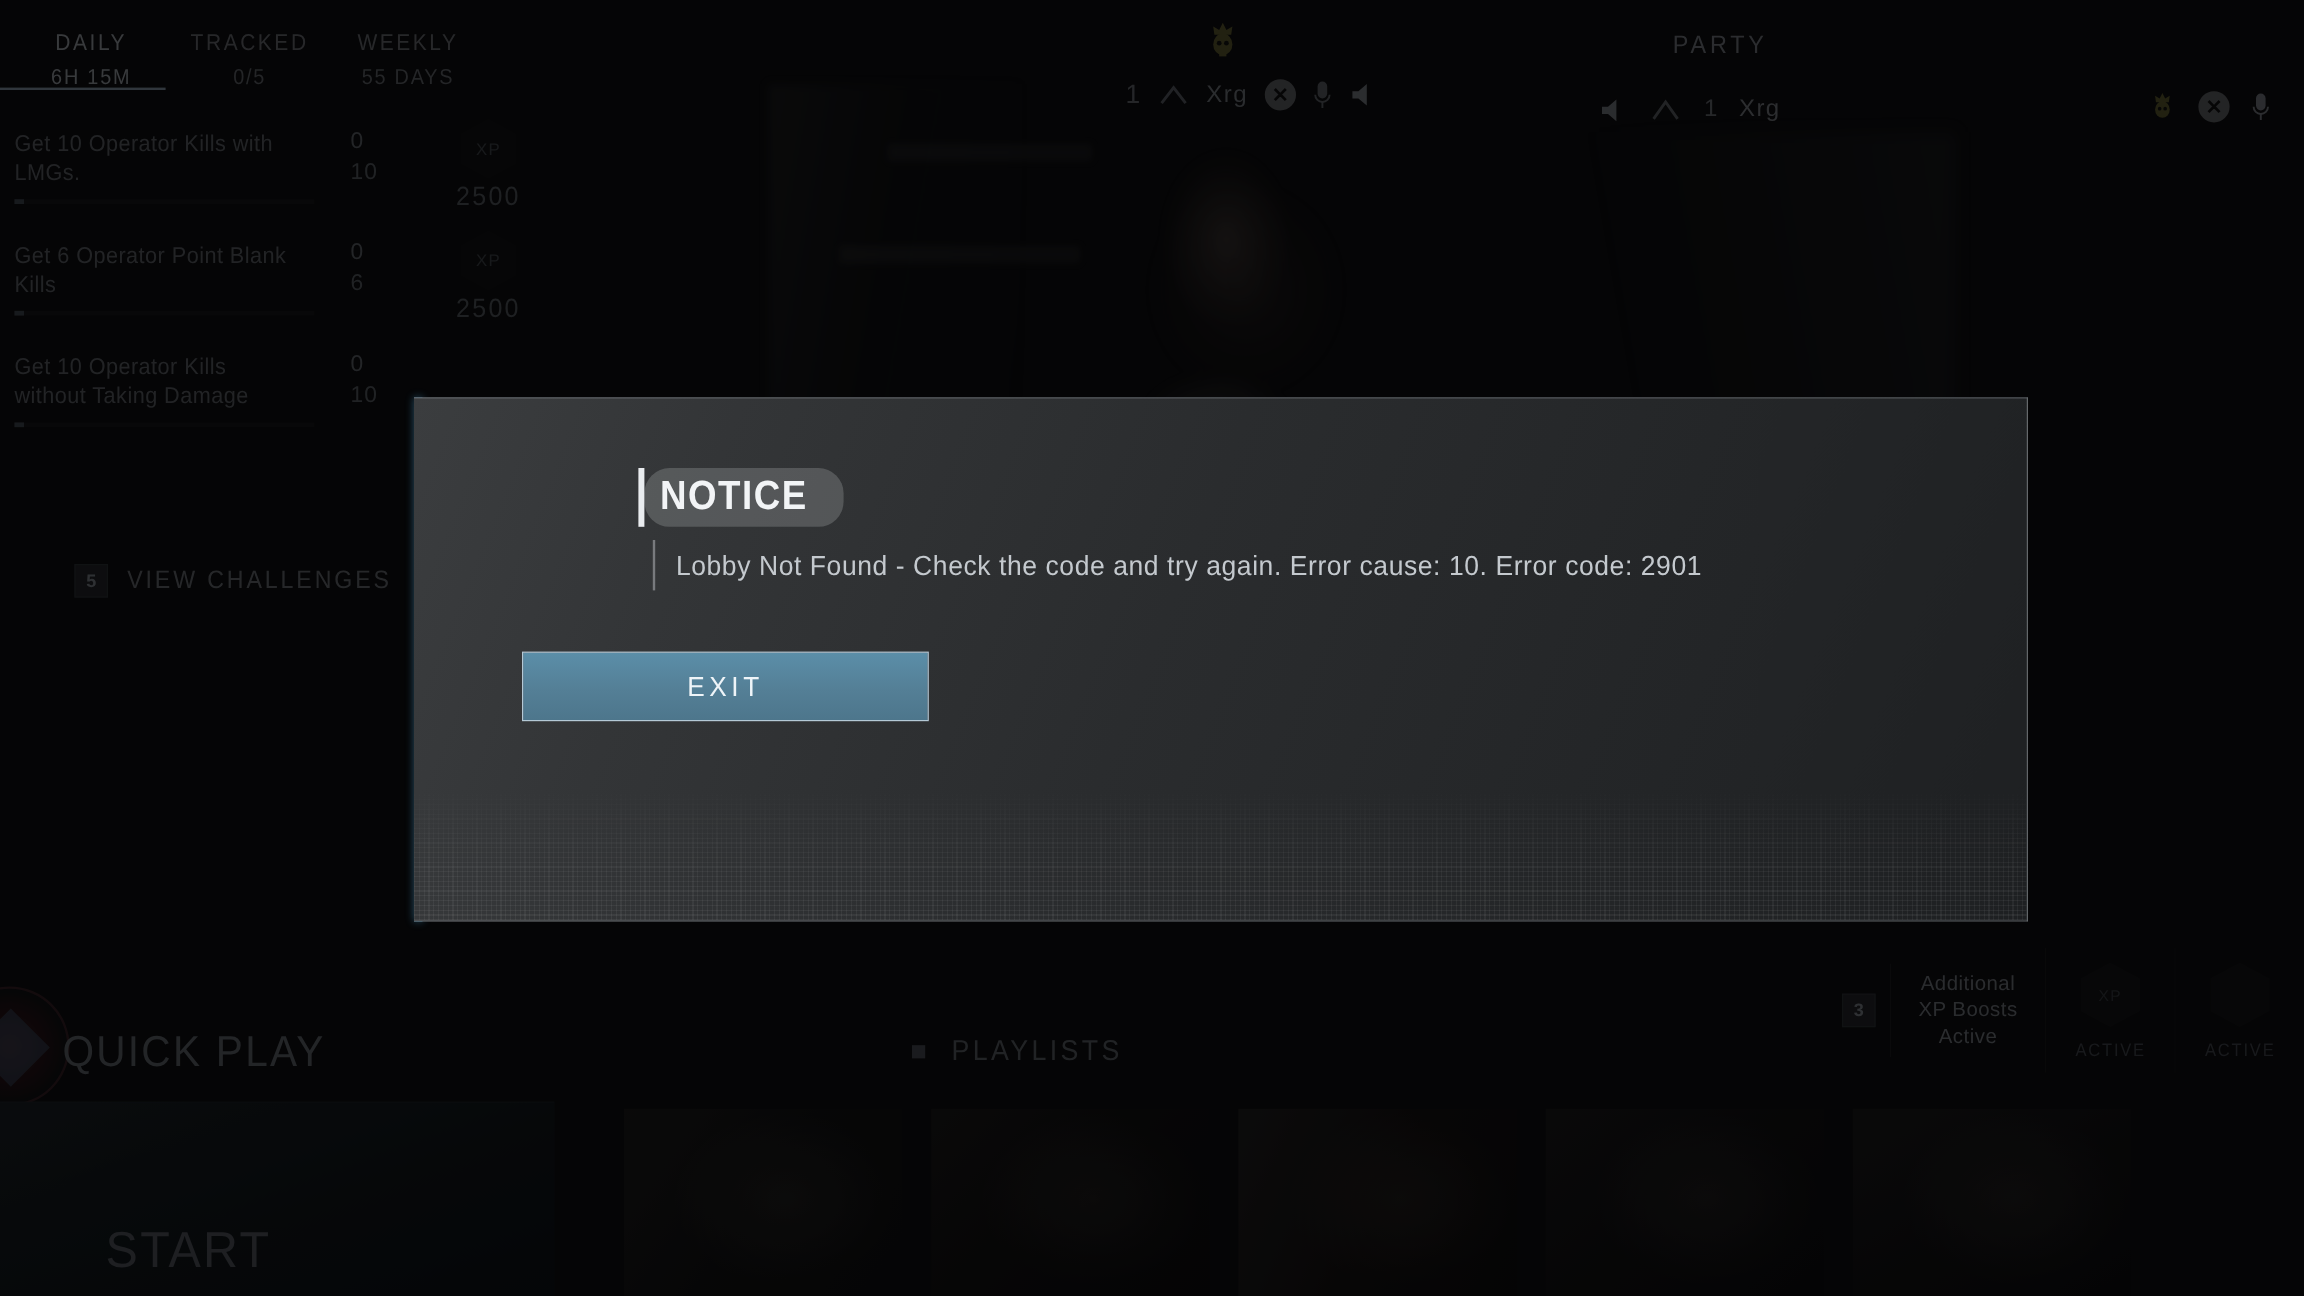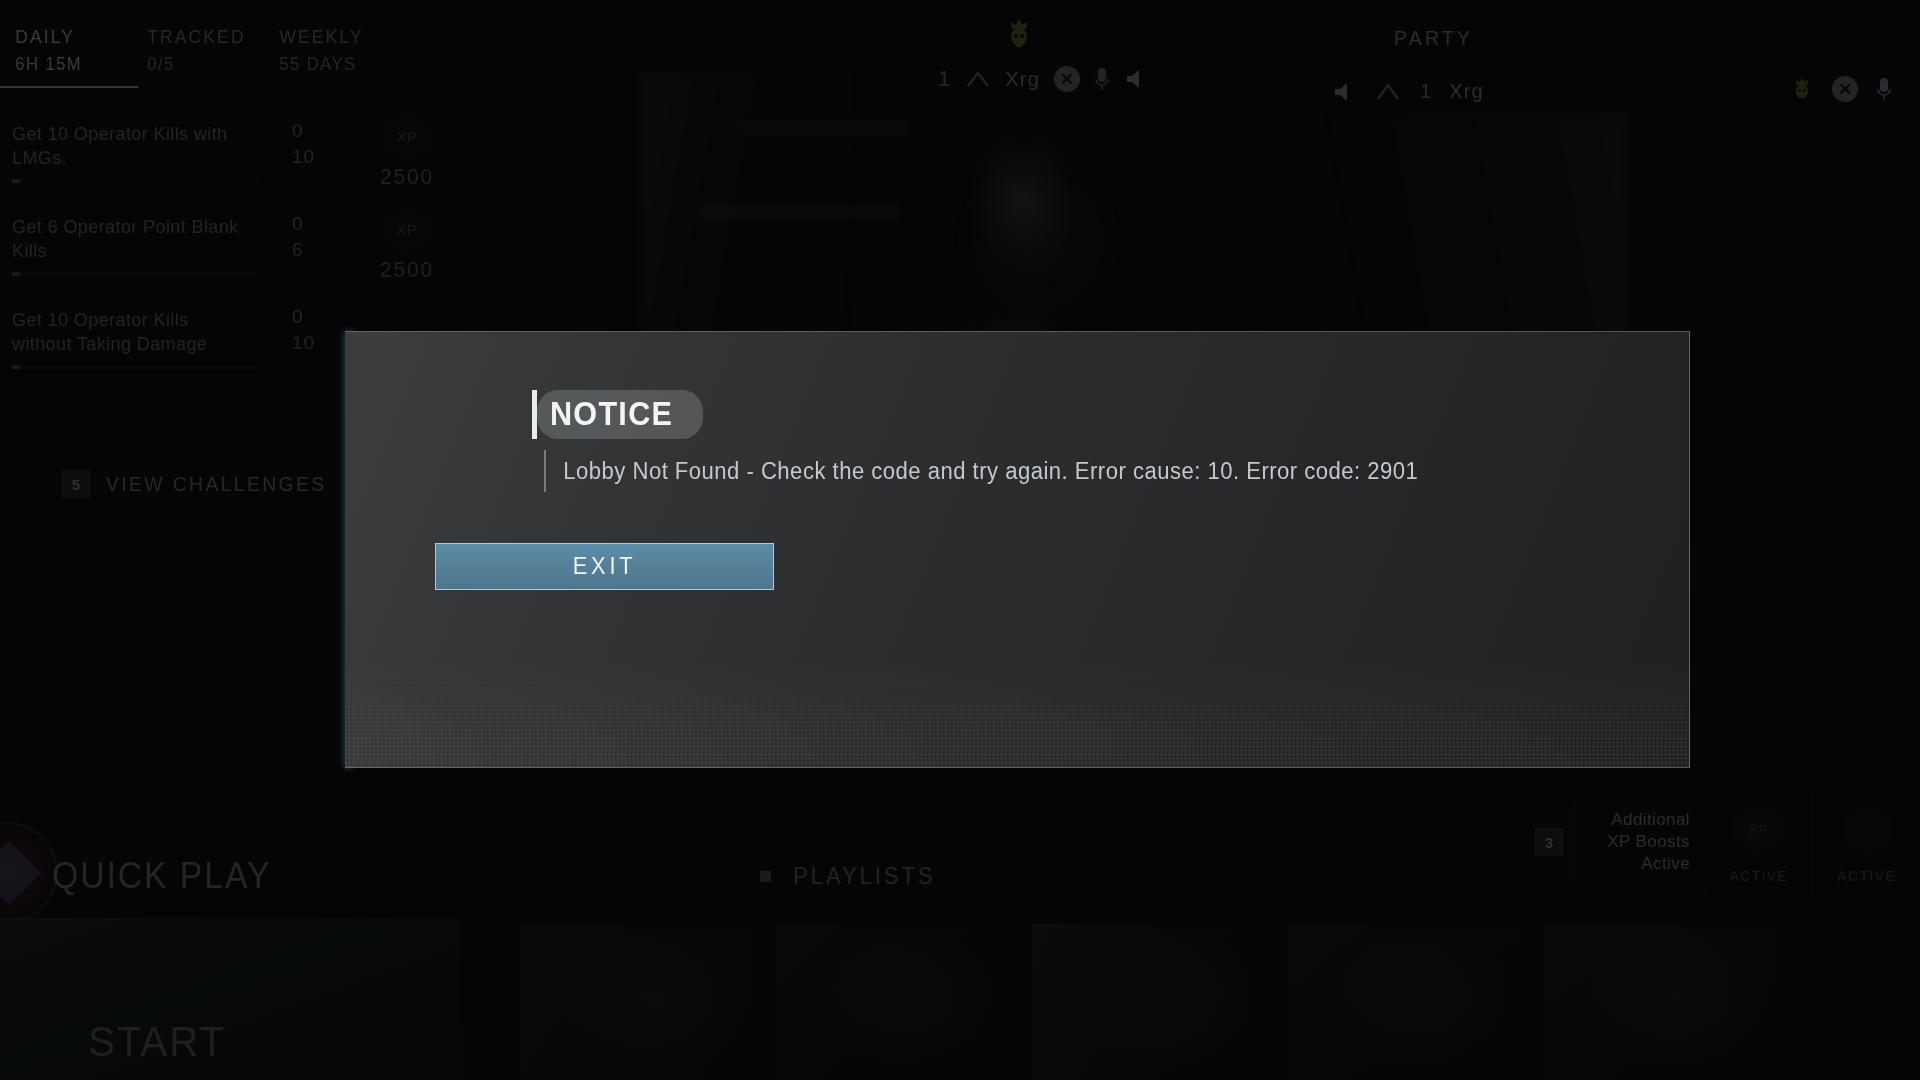--- a/index.html
+++ b/index.html
@@ -36,21 +36,21 @@
     position:absolute; left:740px; top:120px; width:170px; height:14px;
     background:rgba(150,152,158,.12); filter:blur(3px);
   }
   .bg-shelf2 { top:205px; left:700px; width:200px; }
   .bg-veil { position:absolute; inset:0; background:rgba(6,6,7,.58); }
 
   
   .chal-panel { position:absolute; left:0; top:0; width:455px; height:560px; }
 
   .chal-tabs { display:flex; padding:26px 0 0 10px; }
-  .chal-tab { width:132px; text-align:left; padding-bottom:13px; position:relative; }
+  .chal-tab { width:132px; text-align:center; position:relative; }
   .chal-tab .t-name {
     font-size:19px; letter-spacing:2.3px; color:#7e8287; font-weight:400;
     font-stretch:condensed; transform:scaleX(.92); transform-origin:center;
   }
   .chal-tab .t-sub {
     font-size:18px; letter-spacing:1.6px; color:#75797e; margin-top:6px;
     transform:scaleX(.92);
   }
   .chal-tab.active .t-name, .chal-tab.active .t-sub { color:#b9bfc5; }
   .chal-tab.active::after {
@@ -174,21 +174,21 @@
   .tile::after {
     content:""; position:absolute; inset:0;
     background:radial-gradient(ellipse 56% 64% at 58% 48%, rgba(150,140,128,.12) 0%, rgba(0,0,0,0) 72%);
   }
 
   
   .boosts { position:absolute; right:0; top:790px; height:104px; display:flex; align-items:center; }
   .boost-key { width:52px; display:flex; justify-content:center; }
   .boost-sep { width:1px; height:78px; background:rgba(255,255,255,.07); }
   .boost-text {
-    width:128px; padding:0 14px; text-align:right;
+    width:128px; padding:0 14px; text-align:center;
     font-size:17px; line-height:22px; color:#8b9097; letter-spacing:.4px;
   }
   .boost-tile {
     width:108px; height:104px; position:relative;
     display:flex; flex-direction:column; align-items:center; justify-content:flex-end;
     padding-bottom:10px; border-left:1px solid rgba(255,255,255,.05);
   }
   .boost-hex {
     position:absolute; top:12px; left:50%; transform:translateX(-50%);
     width:50px; height:54px;
@@ -236,21 +236,21 @@
 
   .notice-body-wrap { position:absolute; left:199px; top:118px; display:flex; align-items:stretch; }
   .notice-body-bar { width:2px; background:rgba(225,228,232,.40); }
   .notice-body {
     padding:6px 0 6px 18px;
     font-size:23px; line-height:30px; color:#c4c9ce; letter-spacing:.5px;
     transform:scaleX(.96); transform-origin:left;
   }
 
   .exit-btn {
-    position:absolute; left:90px; top:211px; width:339px; height:47px;
+    position:absolute; left:90px; top:211px; width:339px; height:58px;
     background:linear-gradient(180deg,#5b8ea8 0%,#547f96 55%,#4d768c 100%);
     border:1px solid #b4c9d6;
     display:flex; align-items:center; justify-content:center;
     cursor:pointer;
   }
   .exit-label { font-size:23px; letter-spacing:4px; color:#eef4f8; transform:scaleX(.95); }
 </style>
 </head>
 <body>
 

